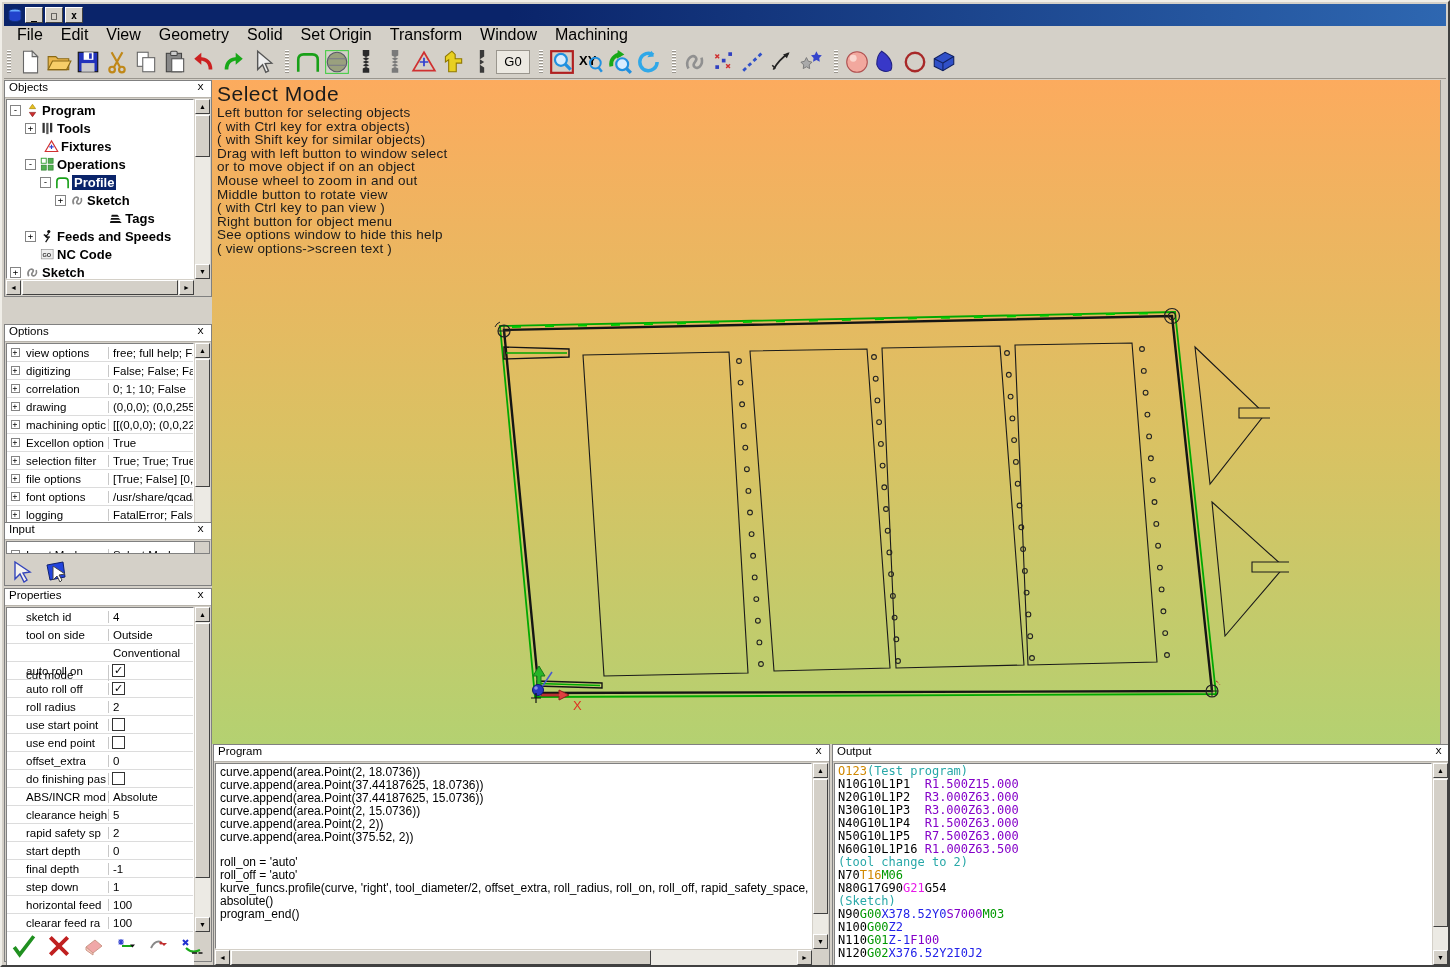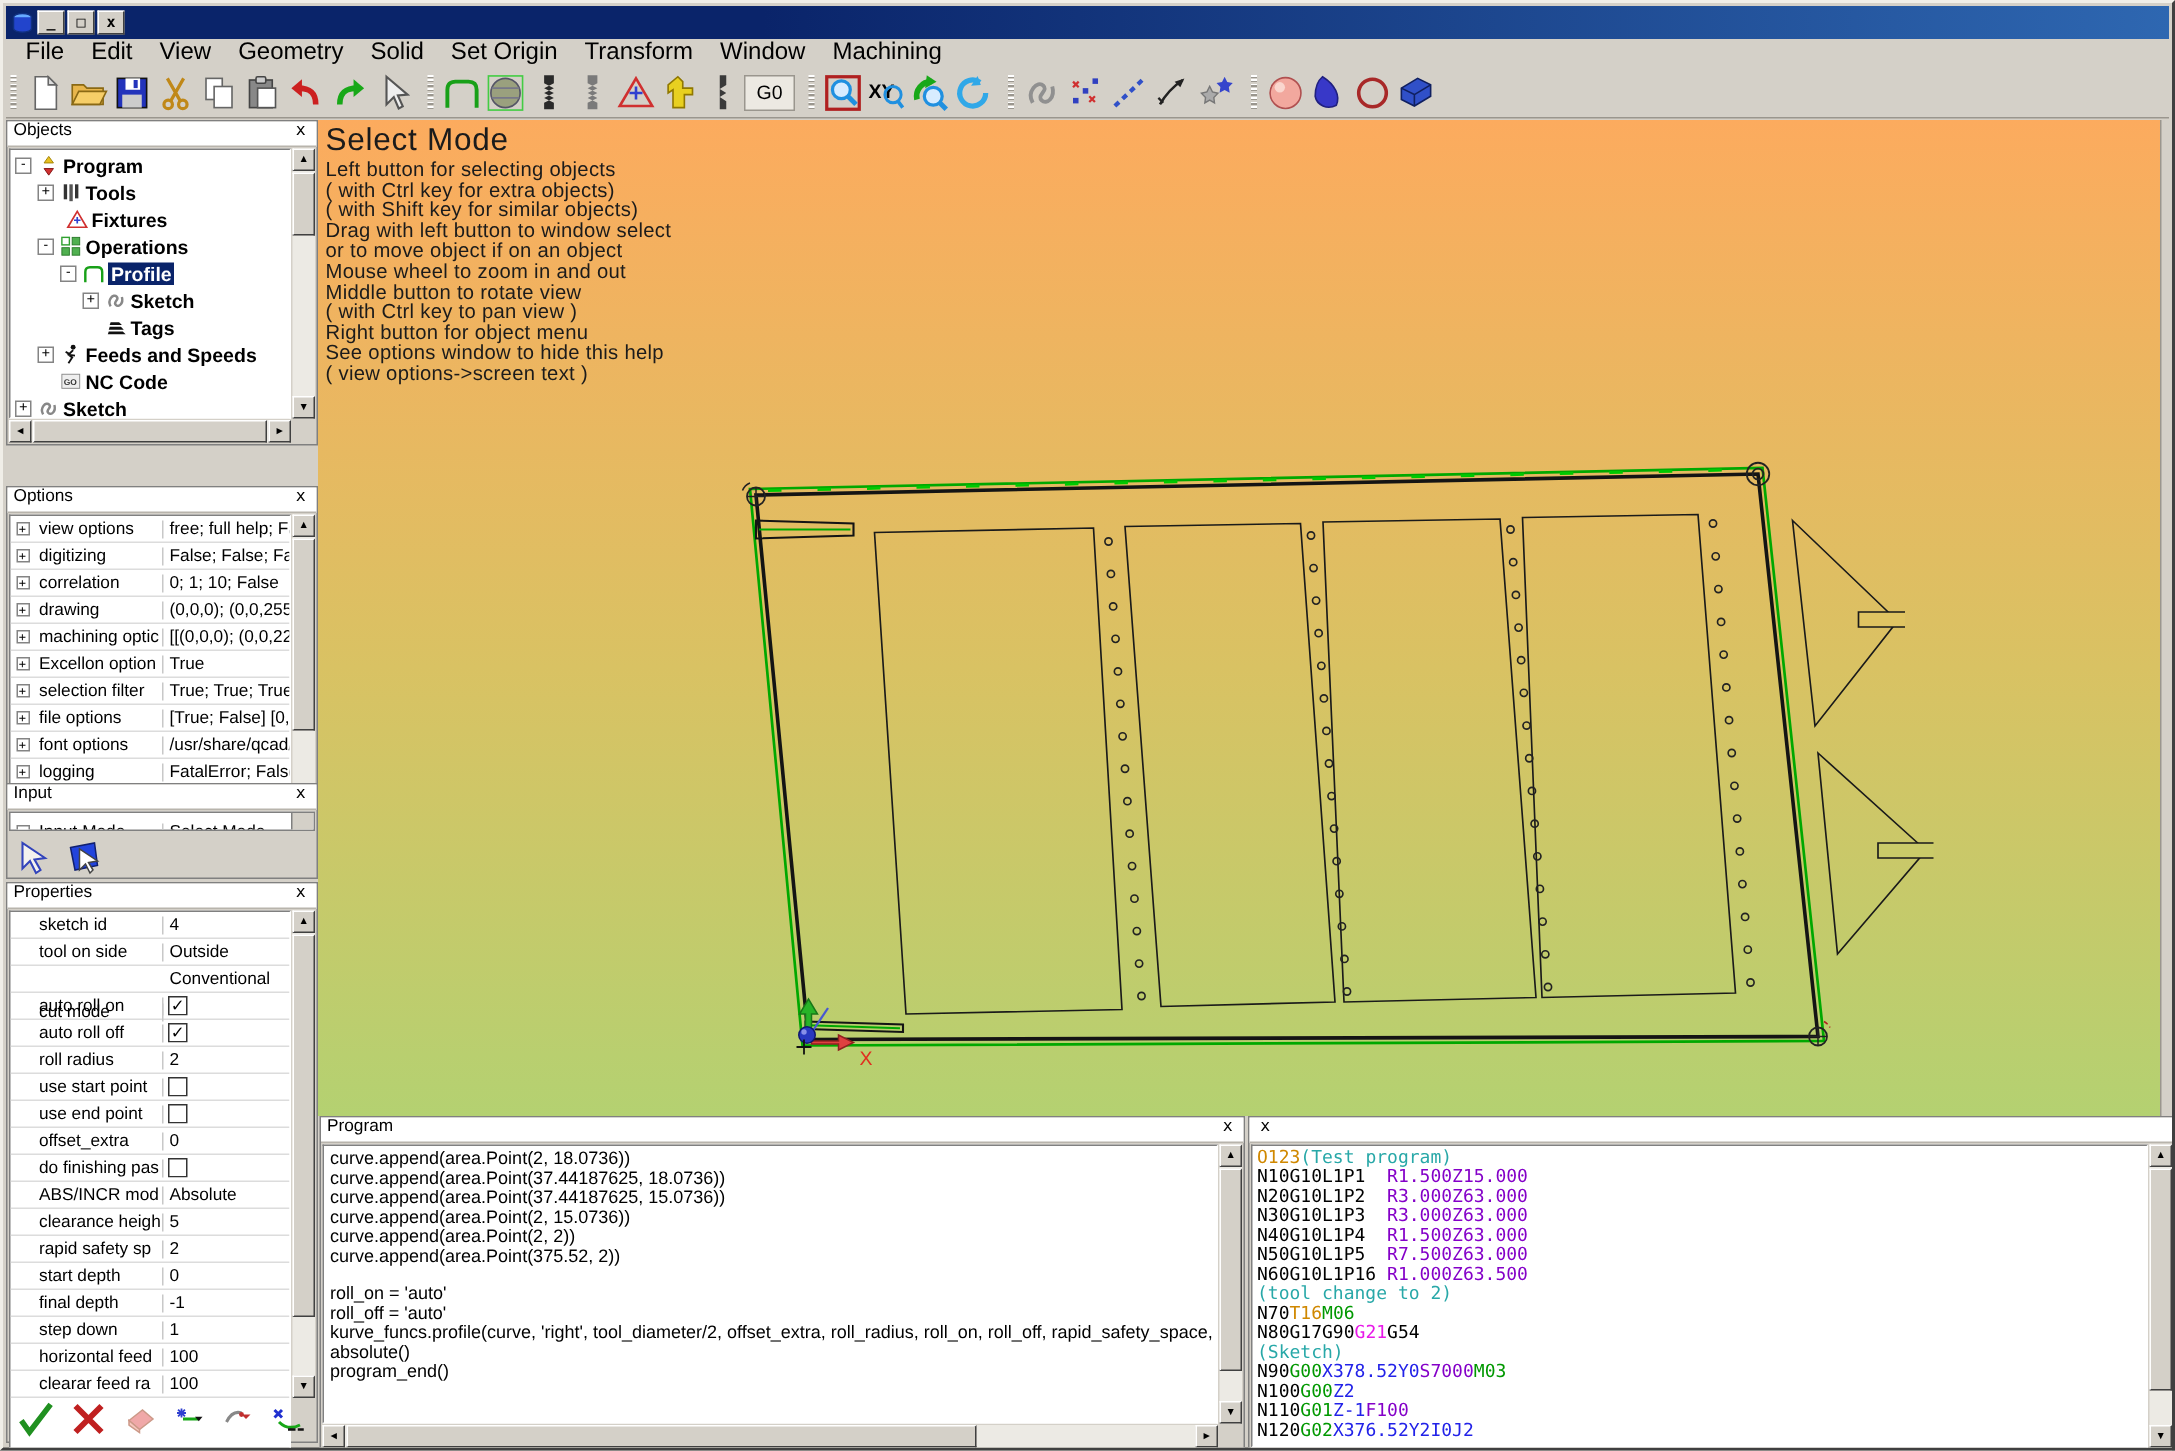--- a/index.html
+++ b/index.html
@@ -356,21 +356,21 @@
         </div>
         <div class="trow" style="padding-left: 48px;">
           <div class="texp">+</div>
           <div class="ticon">
             <svg width="15" height="15" viewBox="0 0 24 24">
               <path d="M6 18 C2 11 9 4 12.5 7.5 C16 11 8 13 11.5 16.5 C14.5 19.5 20 15 18 8" stroke="#888" stroke-width="2.6" fill="none"></path>
             </svg>
           </div>
           <span class="tlabel">Sketch</span>
         </div>
-        <div class="trow" style="padding-left: 48px;">
+        <div class="trow" style="padding-left: 48px; justify-content: center;">
           <div class="texp none"></div>
           <div class="ticon">
             <svg width="15" height="15" viewBox="0 0 24 24">
               <path d="M6 6 h9 l3 3 h-13 Z" fill="#111"></path>
               <path d="M5 11 h12 l3 3 h-16 Z" fill="#111"></path>
               <path d="M4 16 h15 l3 3 h-19 Z" fill="#111"></path>
             </svg>
           </div>
           <span class="tlabel">Tags</span>
         </div>
@@ -801,20 +801,21 @@
     </div>
     <div class="sb sbh" style="left:1px;right:17px;bottom:1px;">
       <div class="sbtn" style="left:0;">◄</div>
       <div class="sthumb" style="left:16px;width:420px;top:0;height:15px;"></div>
       <div class="sbtn" style="right:0;">►</div>
     </div>
   </div>
 
   <div class="panel" style="left:830px;top:742px;width:618px;height:223px;">
     <div class="ptitle">
+      <span>Output</span>
       <div class="pclose">x</div>
     </div>
     <div class="codebox" style="left:1px;top:18px;right:17px;bottom:1px;">
       <div id="output-code"><div><span style="color: rgb(208, 136, 0);">O123</span><span style="color: rgb(40, 168, 168);">(Test program)</span></div><div><span style="color: rgb(0, 0, 0);">N10G10L1P1</span><span style="color: rgb(132, 0, 200);">  R1.500Z15.000</span></div><div><span style="color: rgb(0, 0, 0);">N20G10L1P2</span><span style="color: rgb(132, 0, 200);">  R3.000Z63.000</span></div><div><span style="color: rgb(0, 0, 0);">N30G10L1P3</span><span style="color: rgb(132, 0, 200);">  R3.000Z63.000</span></div><div><span style="color: rgb(0, 0, 0);">N40G10L1P4</span><span style="color: rgb(132, 0, 200);">  R1.500Z63.000</span></div><div><span style="color: rgb(0, 0, 0);">N50G10L1P5</span><span style="color: rgb(132, 0, 200);">  R7.500Z63.000</span></div><div><span style="color: rgb(0, 0, 0);">N60G10L1P16</span><span style="color: rgb(132, 0, 200);"> R1.000Z63.500</span></div><div><span style="color: rgb(40, 168, 168);">(tool change to 2)</span></div><div><span style="color: rgb(0, 0, 0);">N70</span><span style="color: rgb(208, 136, 0);">T16</span><span style="color: rgb(0, 152, 0);">M06</span></div><div><span style="color: rgb(0, 0, 0);">N80G17G90</span><span style="color: rgb(232, 24, 232);">G21</span><span style="color: rgb(0, 0, 0);">G54</span></div><div><span style="color: rgb(40, 168, 168);">(Sketch)</span></div><div><span style="color: rgb(0, 0, 0);">N90</span><span style="color: rgb(0, 152, 0);">G00</span><span style="color: rgb(34, 34, 232);">X378.52Y0</span><span style="color: rgb(132, 0, 200);">S7000</span><span style="color: rgb(0, 152, 0);">M03</span></div><div><span style="color: rgb(0, 0, 0);">N100</span><span style="color: rgb(0, 152, 0);">G00</span><span style="color: rgb(34, 34, 232);">Z2</span></div><div><span style="color: rgb(0, 0, 0);">N110</span><span style="color: rgb(0, 152, 0);">G01</span><span style="color: rgb(34, 34, 232);">Z-1</span><span style="color: rgb(132, 0, 200);">F100</span></div><div><span style="color: rgb(0, 0, 0);">N120</span><span style="color: rgb(0, 152, 0);">G02</span><span style="color: rgb(34, 34, 232);">X376.52Y2I0J2</span></div></div>
     </div>
     <div class="sb sbv" style="right:1px;top:18px;bottom:1px;">
       <div class="sbtn" style="top:0;">▲</div>
       <div class="sthumb" style="top:16px;left:0;width:15px;height:148px;"></div>
       <div class="sbtn" style="bottom:0;">▼</div>
     </div>

